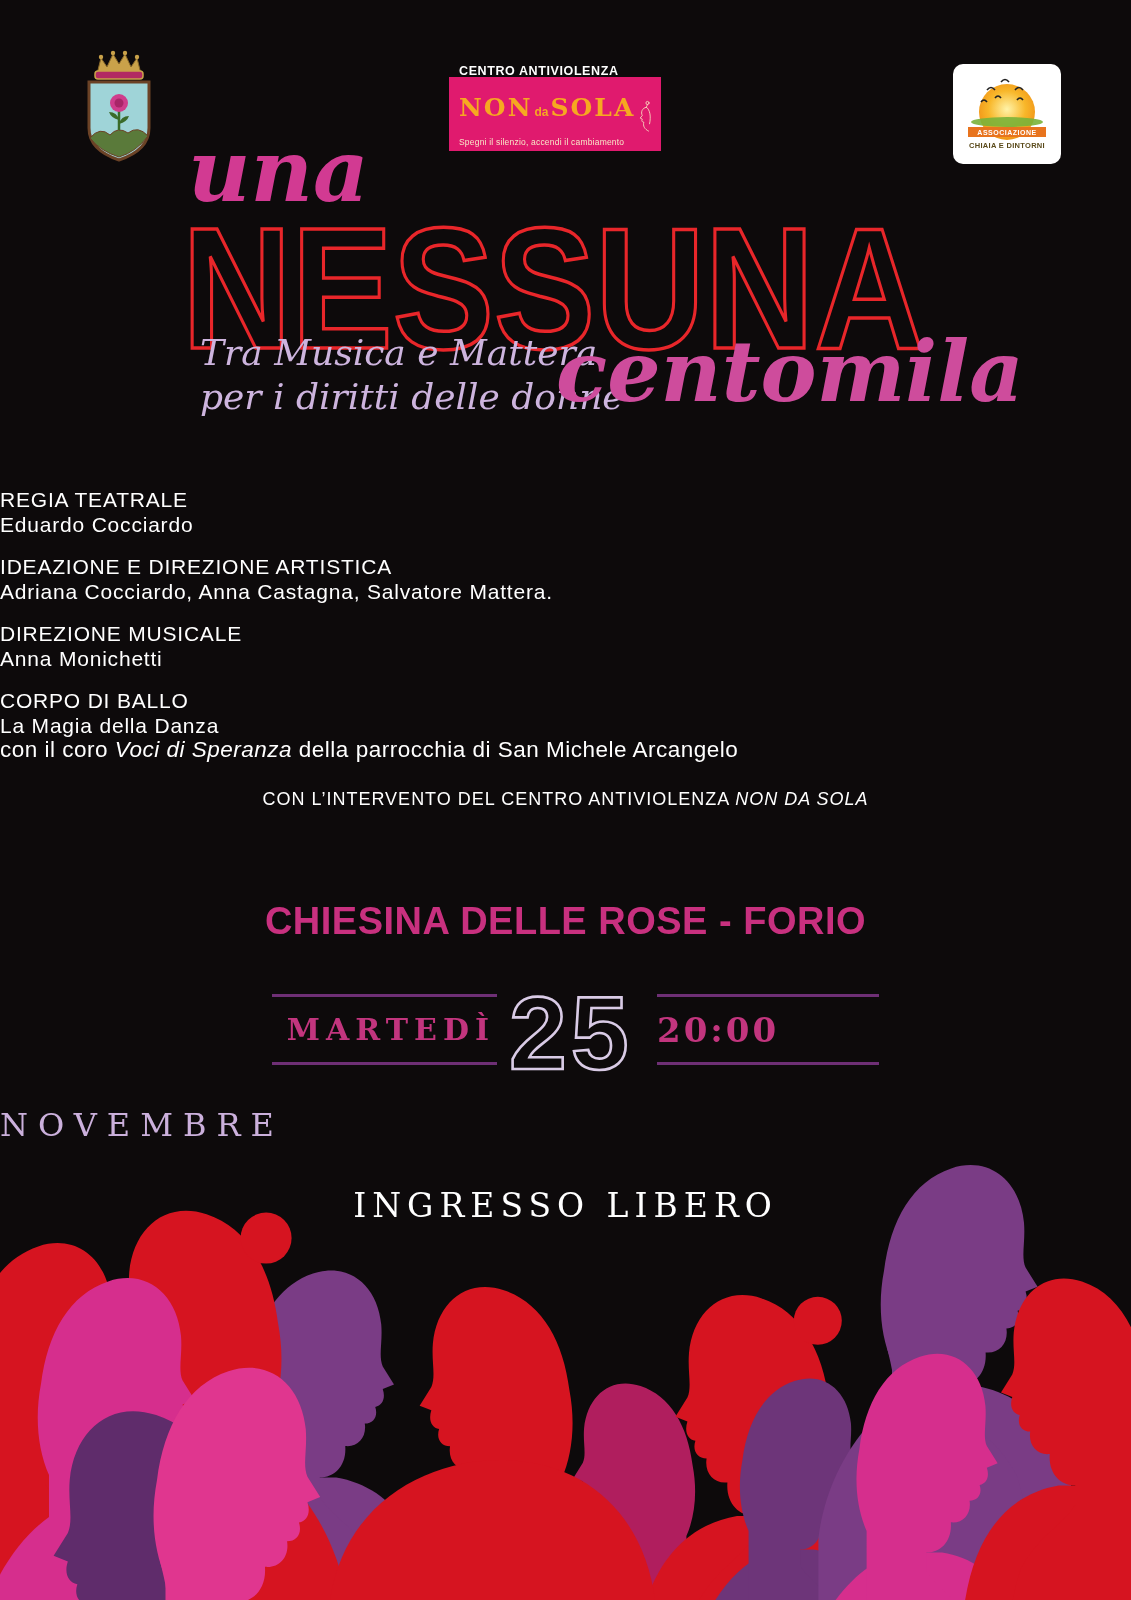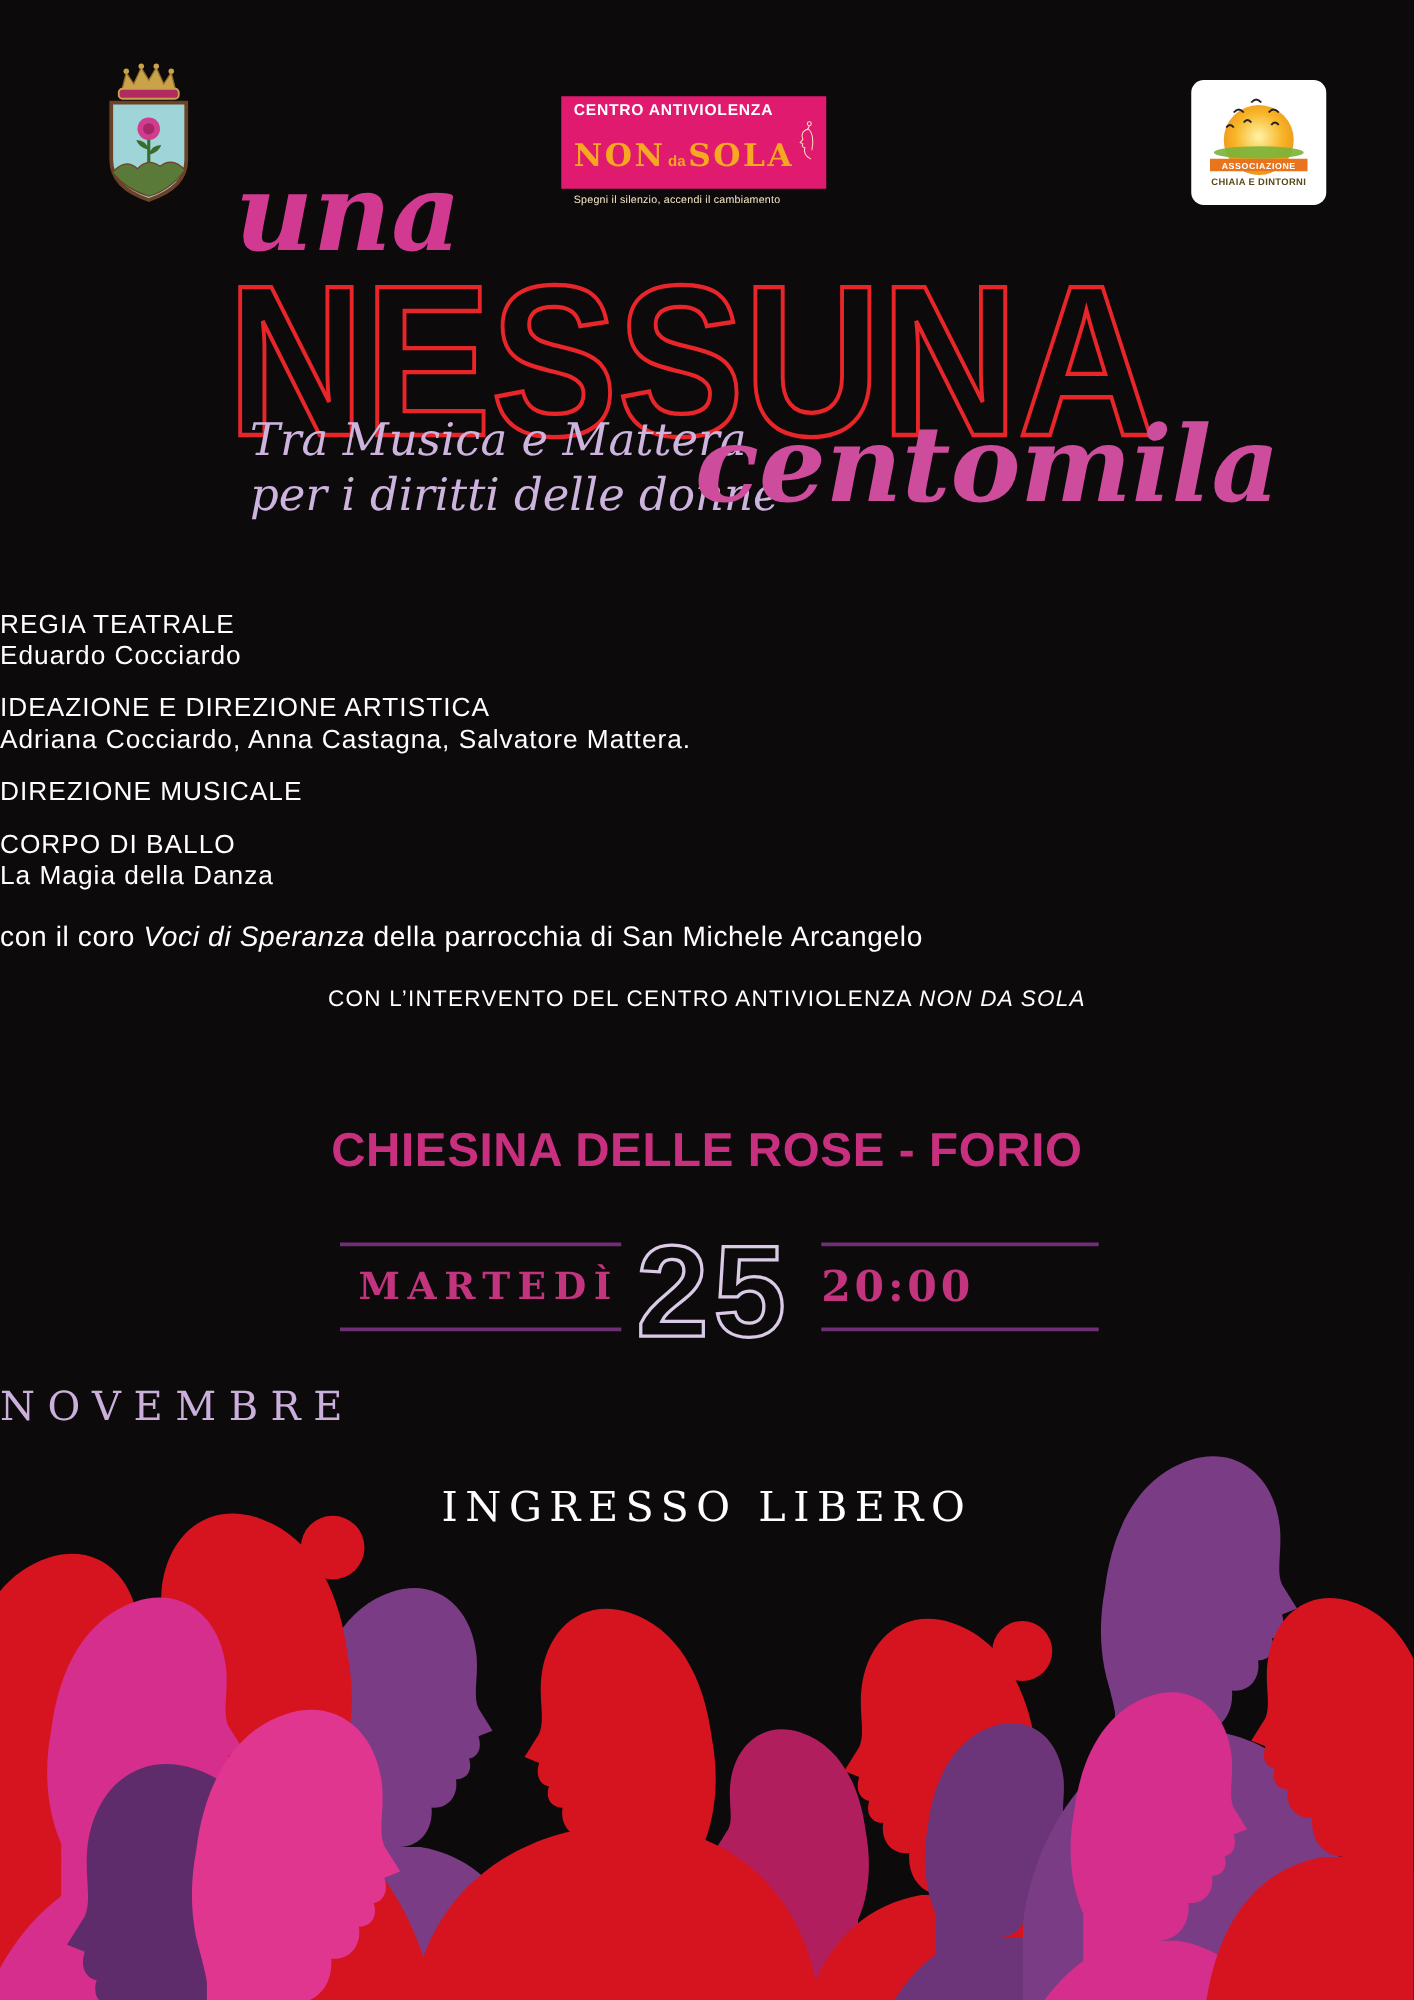--- a/index.html
+++ b/index.html
@@ -1,21 +1,21 @@
 <!DOCTYPE html>
 <html><head>
 <meta charset="utf-8">
 <style>
   html,body{margin:0;padding:0;background:#000;}
   .poster{position:relative;width:1131px;height:1600px;background:#0d0a0b;overflow:hidden;
           font-family:"Liberation Sans",sans-serif;}
   
   .crest{position:absolute;left:73px;top:50px;width:92px;height:115px;}
   .center-logo{position:absolute;left:449px;top:77px;width:212px;height:74px;background:#e01a6e;
-               display:flex;align-items:flex-start;padding:4px 8px 4px 10px;box-sizing:border-box;}
+               display:flex;align-items:flex-end;padding:4px 8px 4px 10px;box-sizing:border-box;}
   .cl-text{flex:1;display:flex;flex-direction:column;justify-content:center;}
   .cl-line1{color:#fff;font-weight:bold;font-size:12.5px;letter-spacing:.6px;}
   .cl-brand{display:flex;align-items:baseline;color:#f6a821;font-weight:bold;line-height:1;margin:17px 0;}
   .cl-non,.cl-sola{font-size:25px;letter-spacing:2px;font-family:"DejaVu Serif",serif;}
   .cl-da{font-size:12px;margin:0 2px;}
   .cl-tag{color:#f8e8c8;font-size:8.5px;letter-spacing:.2px;}
   .right-logo{position:absolute;left:953px;top:64px;width:108px;height:100px;background:#fff;border-radius:10px;}
   
   .t-una{position:absolute;left:188px;top:128px;font-family:"DejaVu Serif",serif;font-style:italic;
          font-weight:bold;font-size:86px;color:#d23a92;line-height:1;}
@@ -136,20 +136,21 @@
     <div class="credit-block">
       <div>REGIA TEATRALE</div>
       <div>Eduardo Cocciardo</div>
     </div>
     <div class="credit-block">
       <div>IDEAZIONE E DIREZIONE ARTISTICA</div>
       <div>Adriana Cocciardo, Anna Castagna,  Salvatore Mattera.</div>
     </div>
     <div class="credit-block">
       <div>DIREZIONE MUSICALE</div>
+      <div>Anna Monichetti</div>
     </div>
     <div class="credit-block">
       <div>CORPO DI BALLO</div>
       <div>La Magia della Danza</div>
     </div>
   </div>
 
   <div class="line-choir"><span>con il coro </span><span class="em-it">Voci di Speranza</span><span> della parrocchia di San Michele Arcangelo</span></div>
 
   <div class="line-interv"><span>CON L’INTERVENTO DEL CENTRO ANTIVIOLENZA </span><span class="em-it">NON DA SOLA</span></div>

